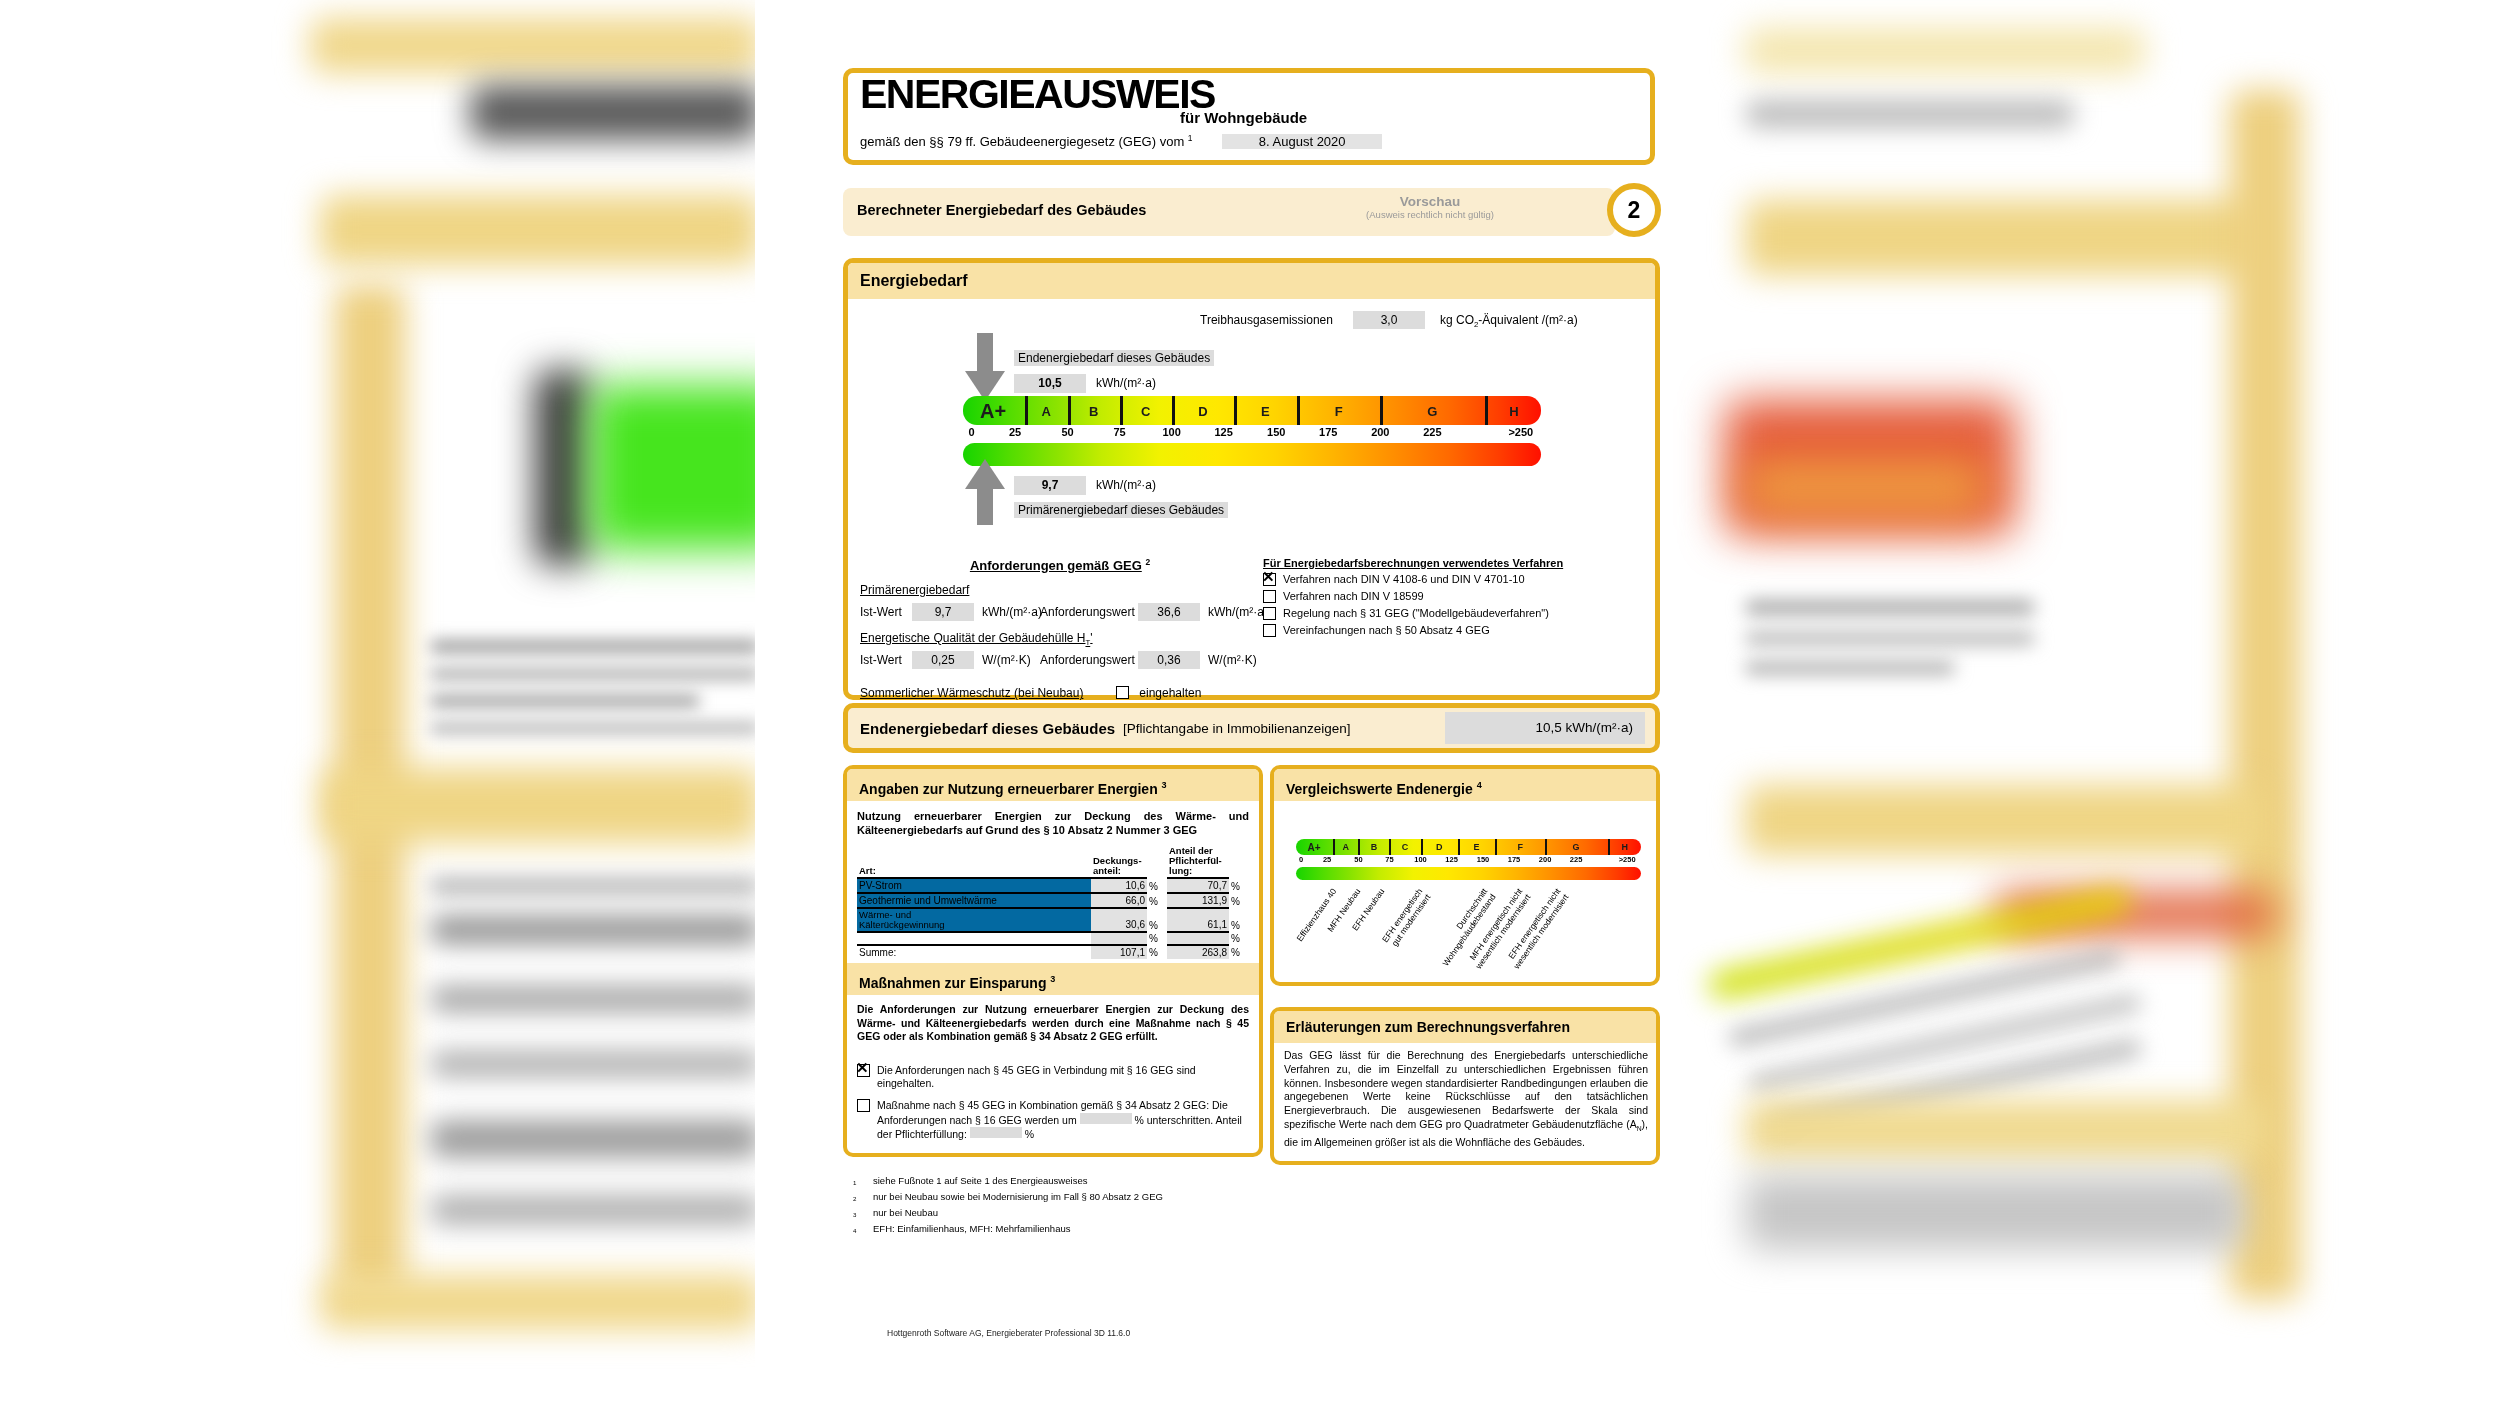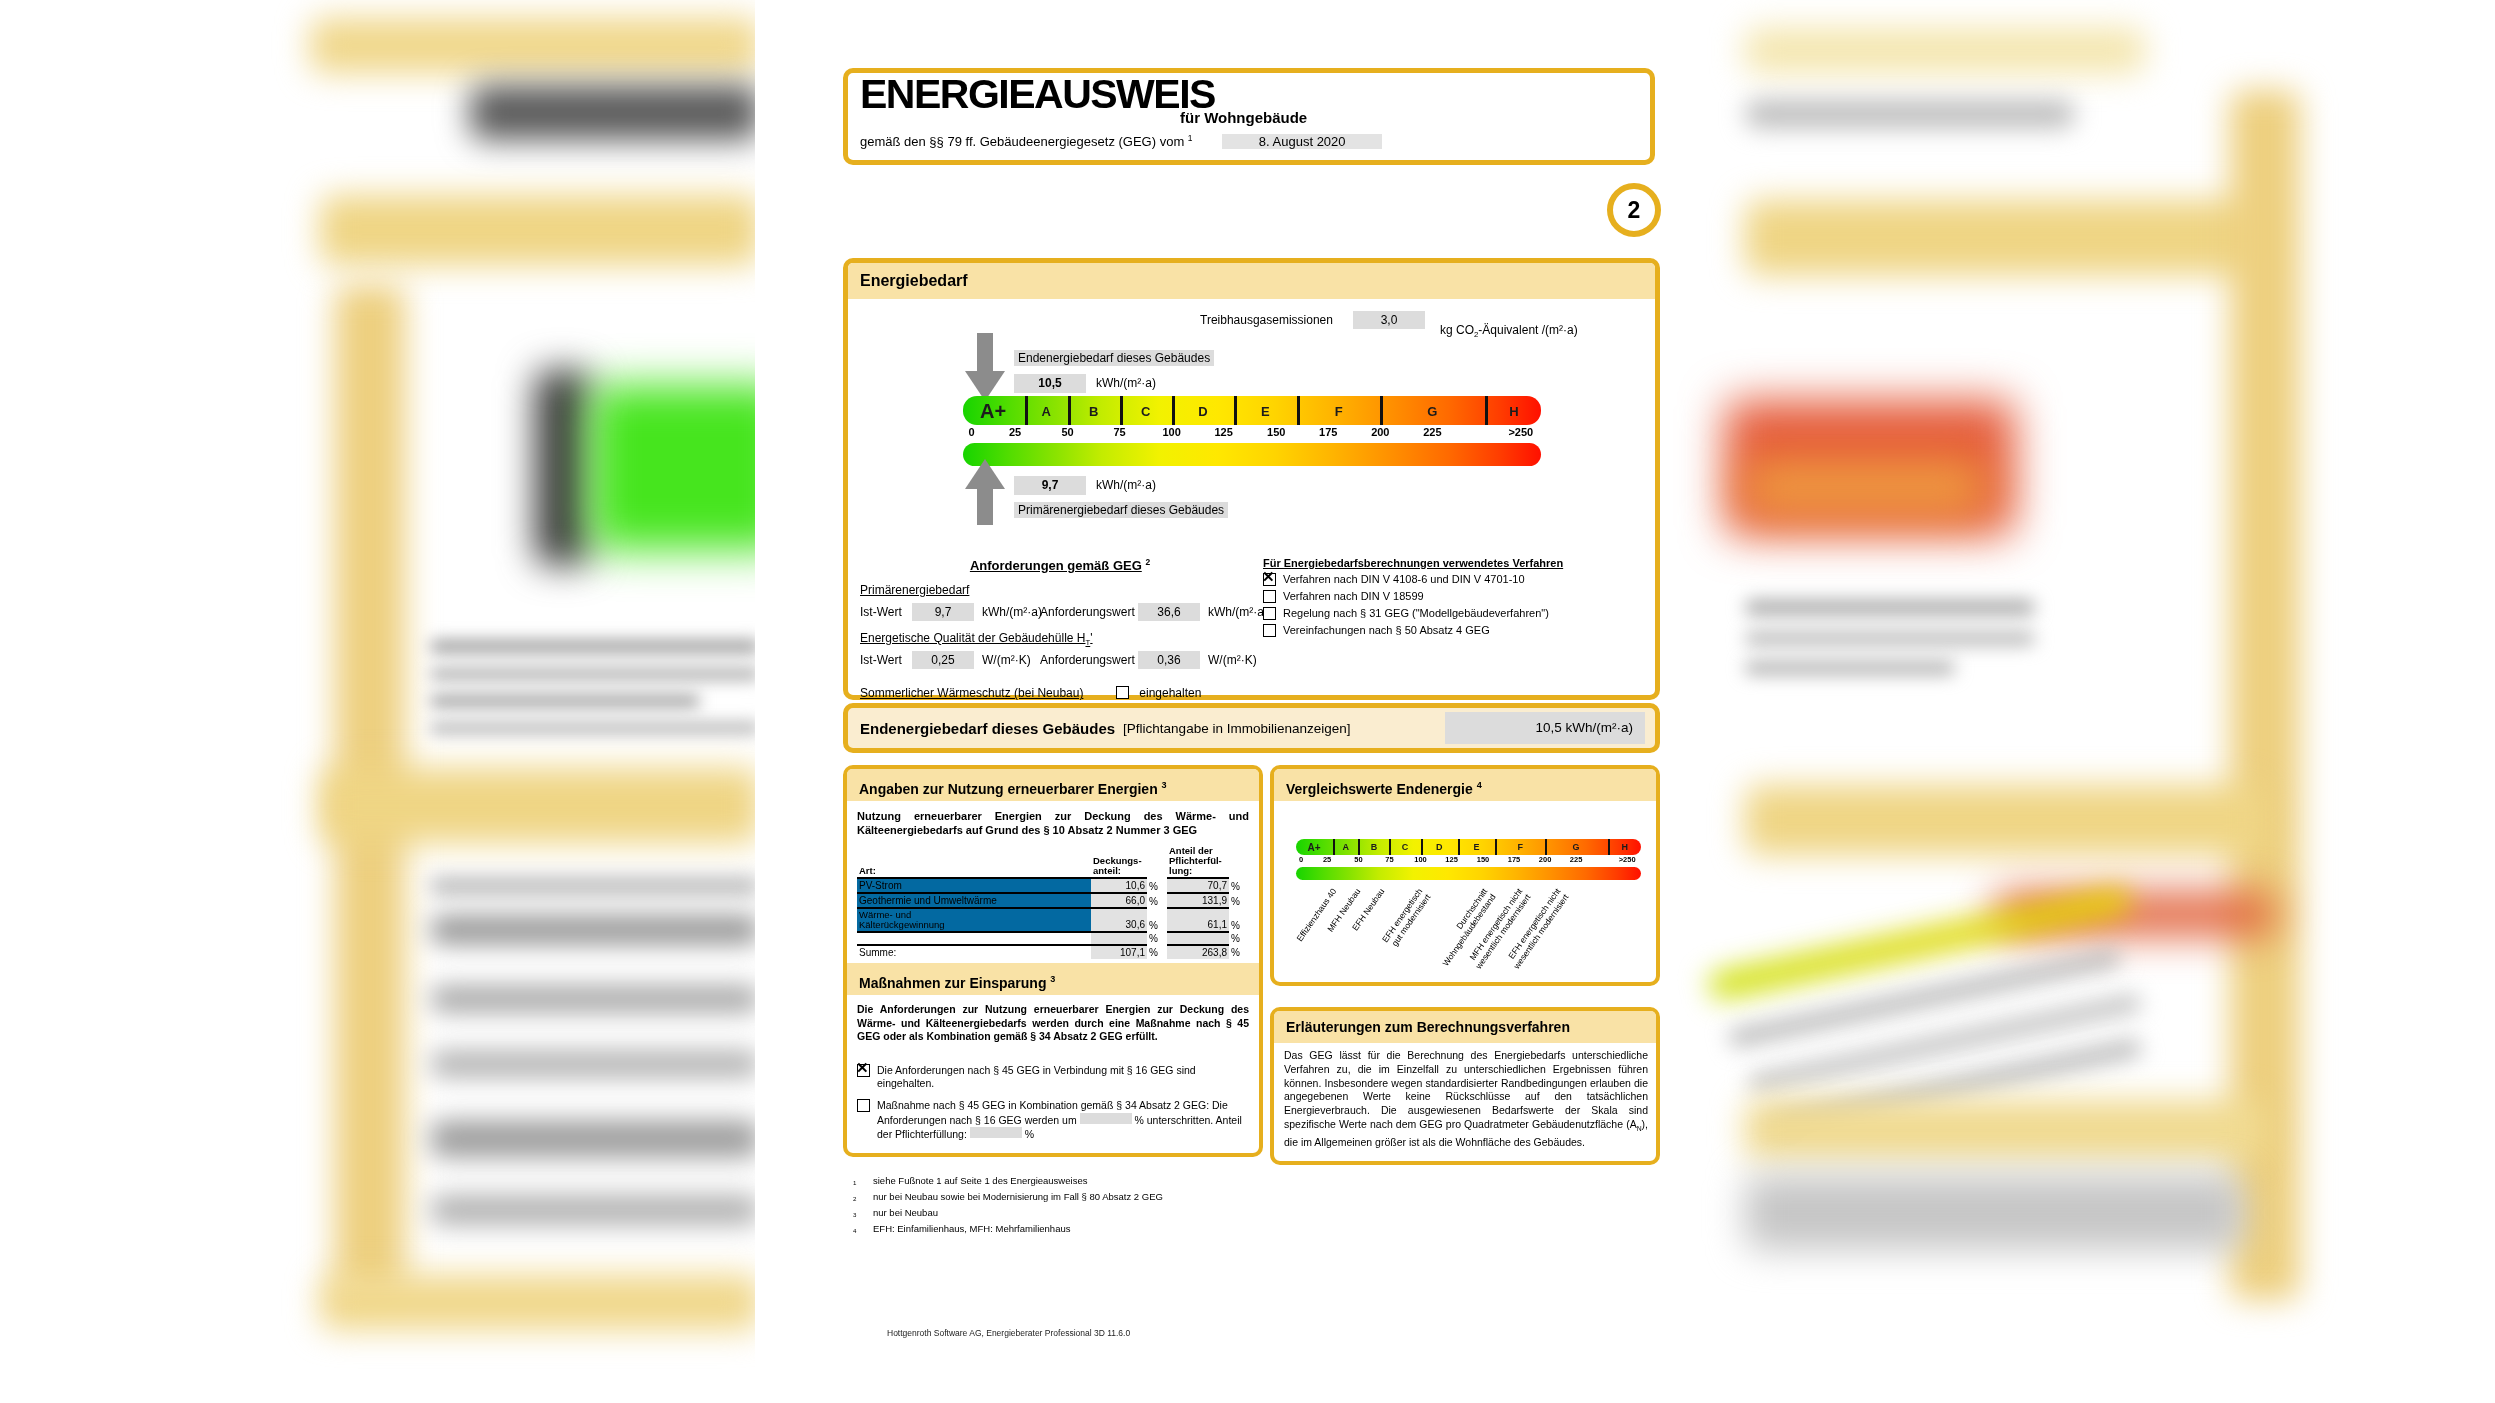--- a/index.html
+++ b/index.html
@@ -129,28 +129,35 @@
   <div class="goldbox" style="left:88px;top:68px;width:812px;height:97px;">
     <div class="title-main">ENERGIEAUSWEIS</div>
     <div class="title-for">für Wohngebäude</div>
     <div class="title-law">
       <span>gemäß den §§ 79 ff. Gebäudeenergiegesetz (GEG) vom</span>
       <sup>1</sup>
       <span class="date-box">8. August 2020</span>
     </div>
   </div>
 
+  <div class="creambar" style="left:88px;top:188px;width:772px;height:48px;">
+    <div class="bar-label">Berechneter Energiebedarf des Gebäudes</div>
+    <div class="preview">
+      <div class="p1">Vorschau</div>
+      <div class="p2">(Ausweis rechtlich nicht gültig)</div>
+    </div>
+  </div>
   <div class="pagecircle" style="left:852px;top:183px;">2</div>
 
   <div class="goldbox" style="left:88px;top:258px;width:817px;height:442px;">
     <div class="band" style="font-size:16px;">Energiebedarf</div>
 
     <div class="abs t12" style="left:352px;top:50px;">Treibhausgasemissionen</div>
     <div class="abs gbox t12" style="left:505px;top:48px;width:72px;height:18px;line-height:18px;">3,0</div>
-    <div class="abs t12" style="left:592px;top:60px;">
+    <div class="abs t12" style="left:592px;top:50px;">
       <span>kg CO</span><sub>2</sub><span>-Äquivalent /(m²·a)</span>
     </div>
 
     <div class="arr" style="left:117px;top:70px;">
       <div class="shaft"></div>
         <div class="head-d"></div>
     </div>
 
     <div class="abs t12 lbl-gray" style="left:166px;top:87px;">Endenergiebedarf dieses Gebäudes</div>
     <div class="abs gbox t12" style="left:166px;top:111px;width:72px;height:19px;line-height:19px;font-weight:700;">10,5</div>

